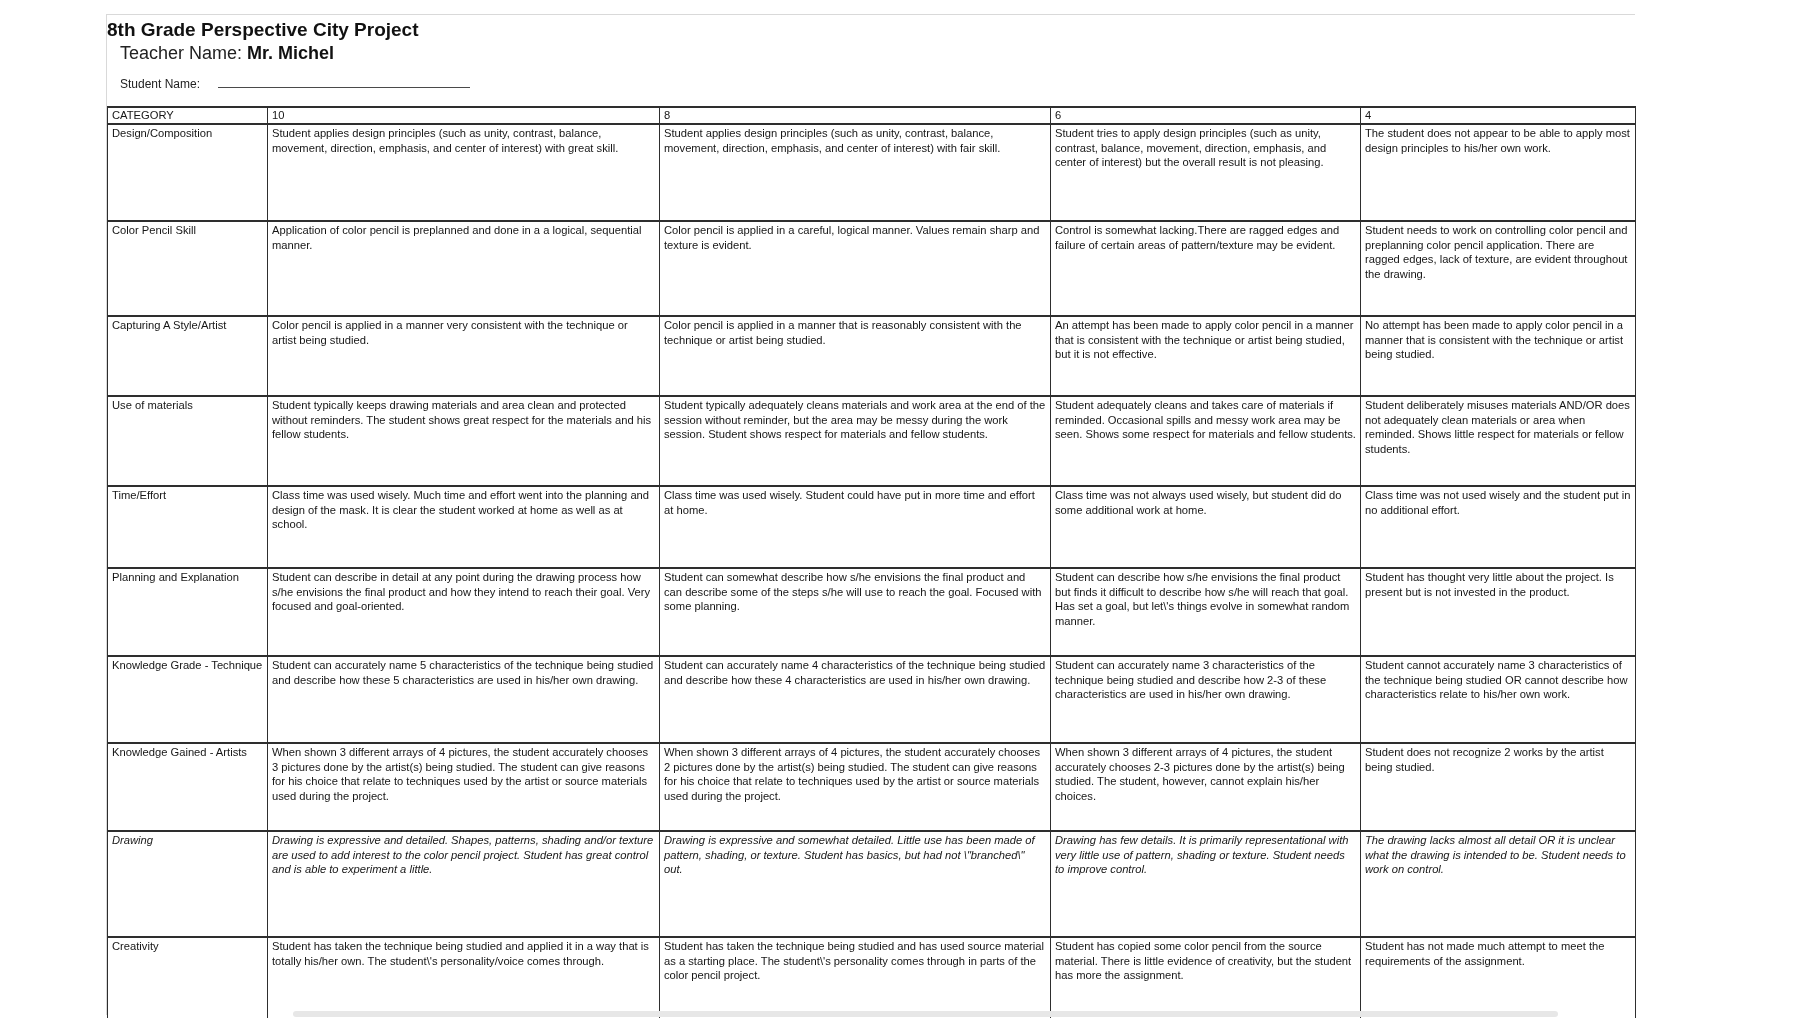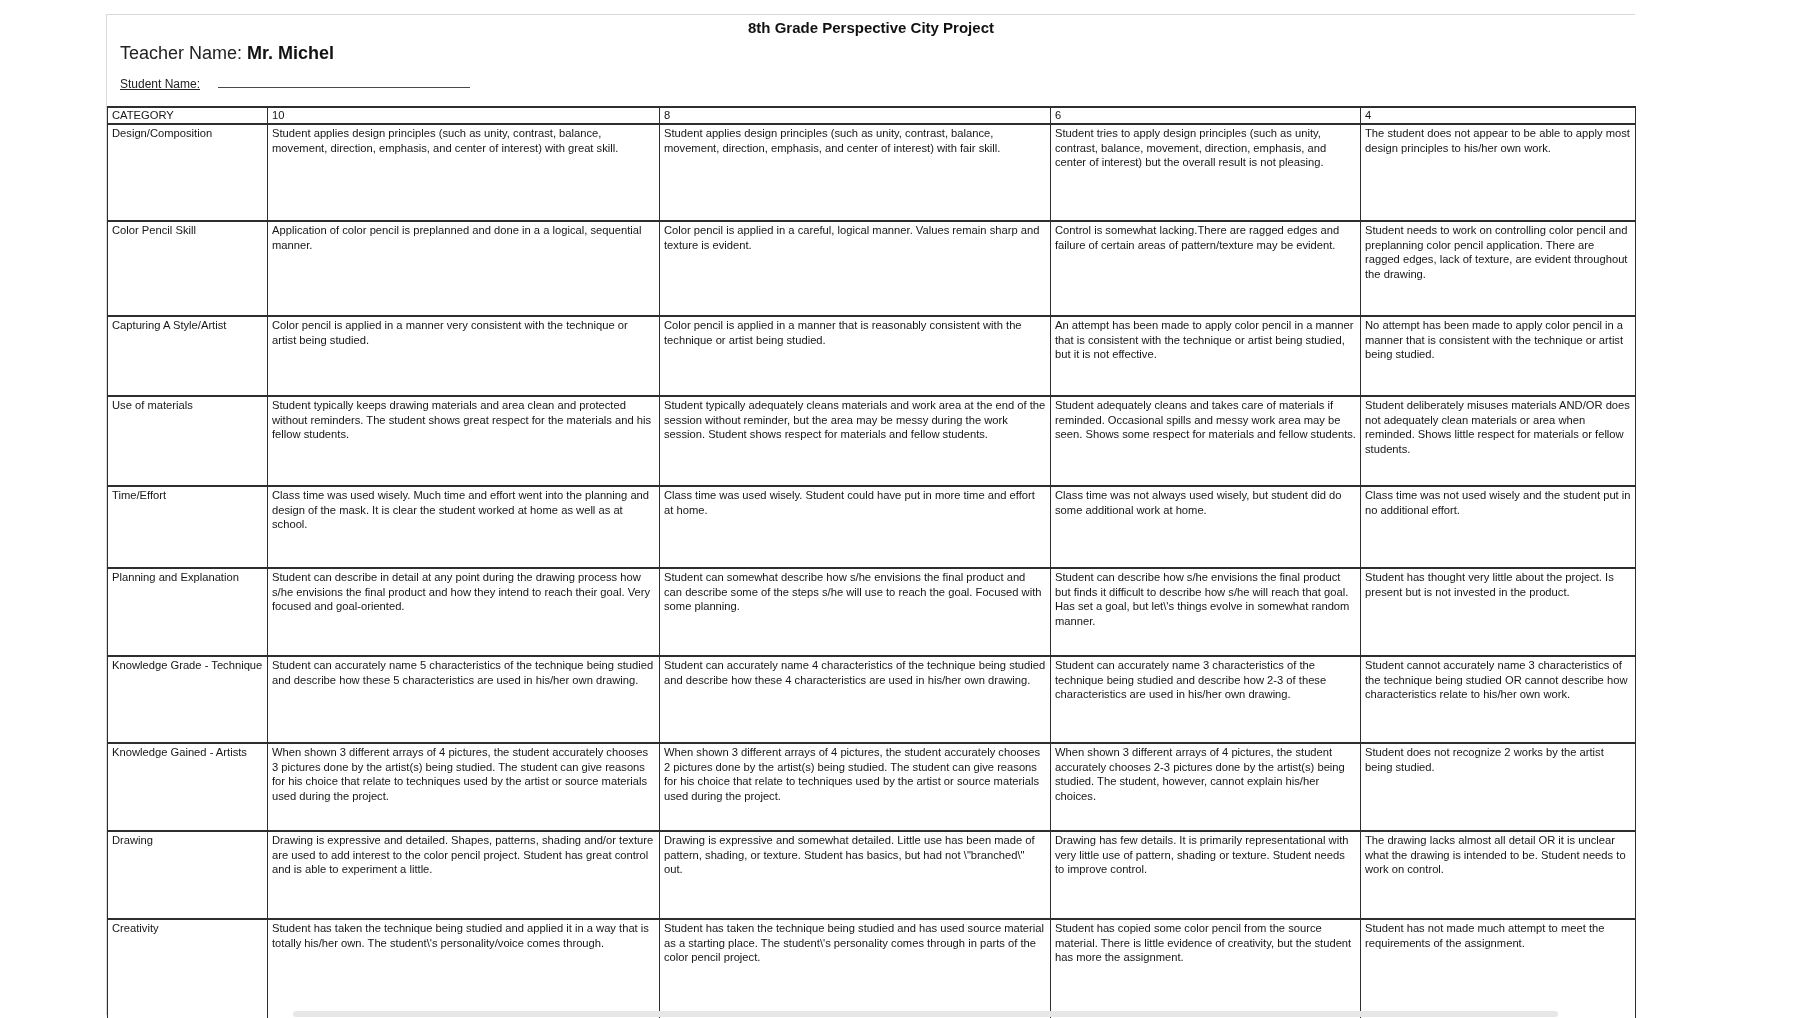--- a/index.html
+++ b/index.html
@@ -7,28 +7,28 @@
     position:relative; width:1808px; height:1018px; overflow:hidden;
     background:#ffffff; font-family:"Liberation Sans", sans-serif; color:#1c1c1c;
   }
   .page {
     position:absolute; left:106px; top:14px; width:1528px; height:1000px;
     border-top:1px solid #d9d9d9; border-left:1px solid #d9d9d9;
     background:#ffffff;
   }
   .page-title {
     position:absolute; top:4px; left:0; right:0;
-    text-align:center; font-size:15px; font-weight:bold; color:#111;
+    text-align:left; font-size:19px; font-weight:bold; color:#111;
   }
   .teacher-line {
     position:absolute; top:28px; left:13px; font-size:18px; color:#222;
   }
   .teacher-line b { color:#111; }
   .student-line {
-    position:absolute; top:61px; left:13px; font-size:12px; color:#222;text-decoration:underline;
+    position:absolute; top:61px; left:13px; font-size:12px; color:#222;
   }
   .name-blank {
     display:inline-block; width:252px; margin-left:18px;
     border-bottom:1.5px solid #4a4a4a; height:11px; vertical-align:baseline;
   }
   table.rubric {
     position:absolute; left:0px; top:91px;
     border-collapse:collapse; table-layout:fixed; width:1528px;
     background:#fff;
   }
@@ -44,21 +44,21 @@
   th.cat-head { text-align:center; font-size:11.4px; }
   td.cat { font-size:11.2px; }
   tbody tr:nth-child(1)  { height:97px; }
   tbody tr:nth-child(2)  { height:95px; }
   tbody tr:nth-child(3)  { height:80px; }
   tbody tr:nth-child(4)  { height:90px; }
   tbody tr:nth-child(5)  { height:82px; }
   tbody tr:nth-child(6)  { height:88px;border-radius:12px; }
   tbody tr:nth-child(7)  { height:87px; }
   tbody tr:nth-child(8)  { height:88px; }
-  tbody tr:nth-child(9)  { height:88px; }
+  tbody tr:nth-child(9)  { height:106px;font-style:italic; }
   tbody tr:nth-child(10) { height:102px; }
   .hscroll-thumb {
     position:absolute; left:293px; top:1011px; width:1265px; height:6px;
     background:#e7e7e7; border-radius:3px;
   }
 </style>
 </head>
 <body>
 
 <div class="screen">

